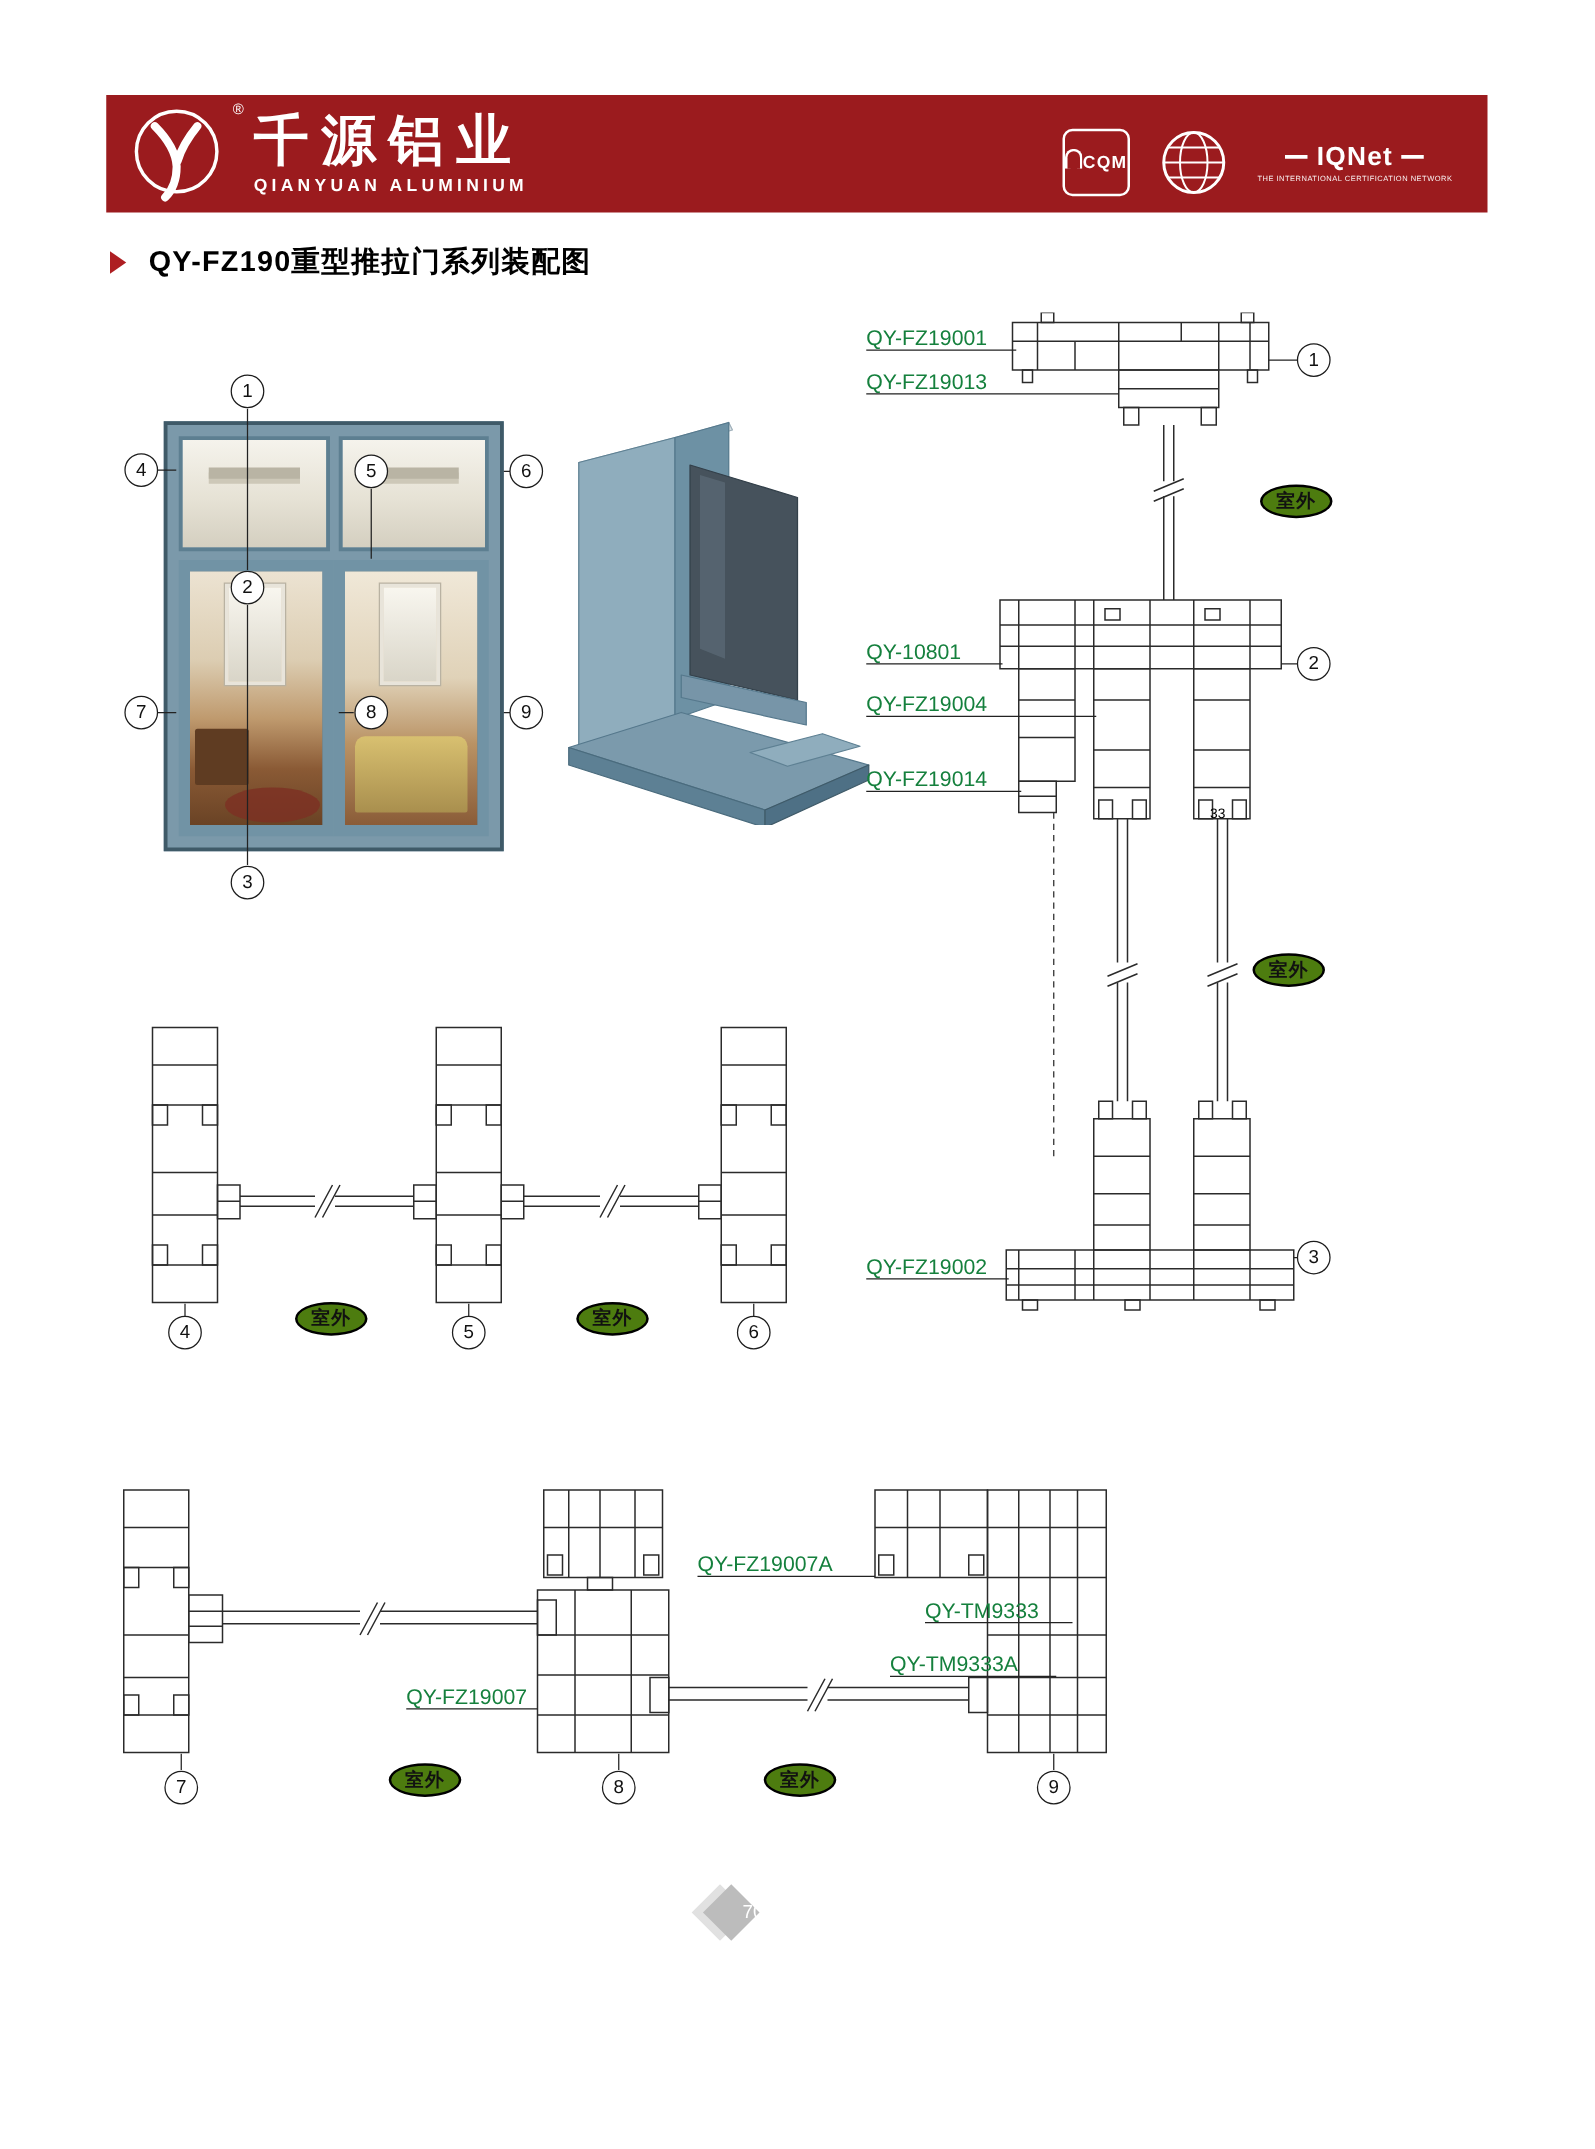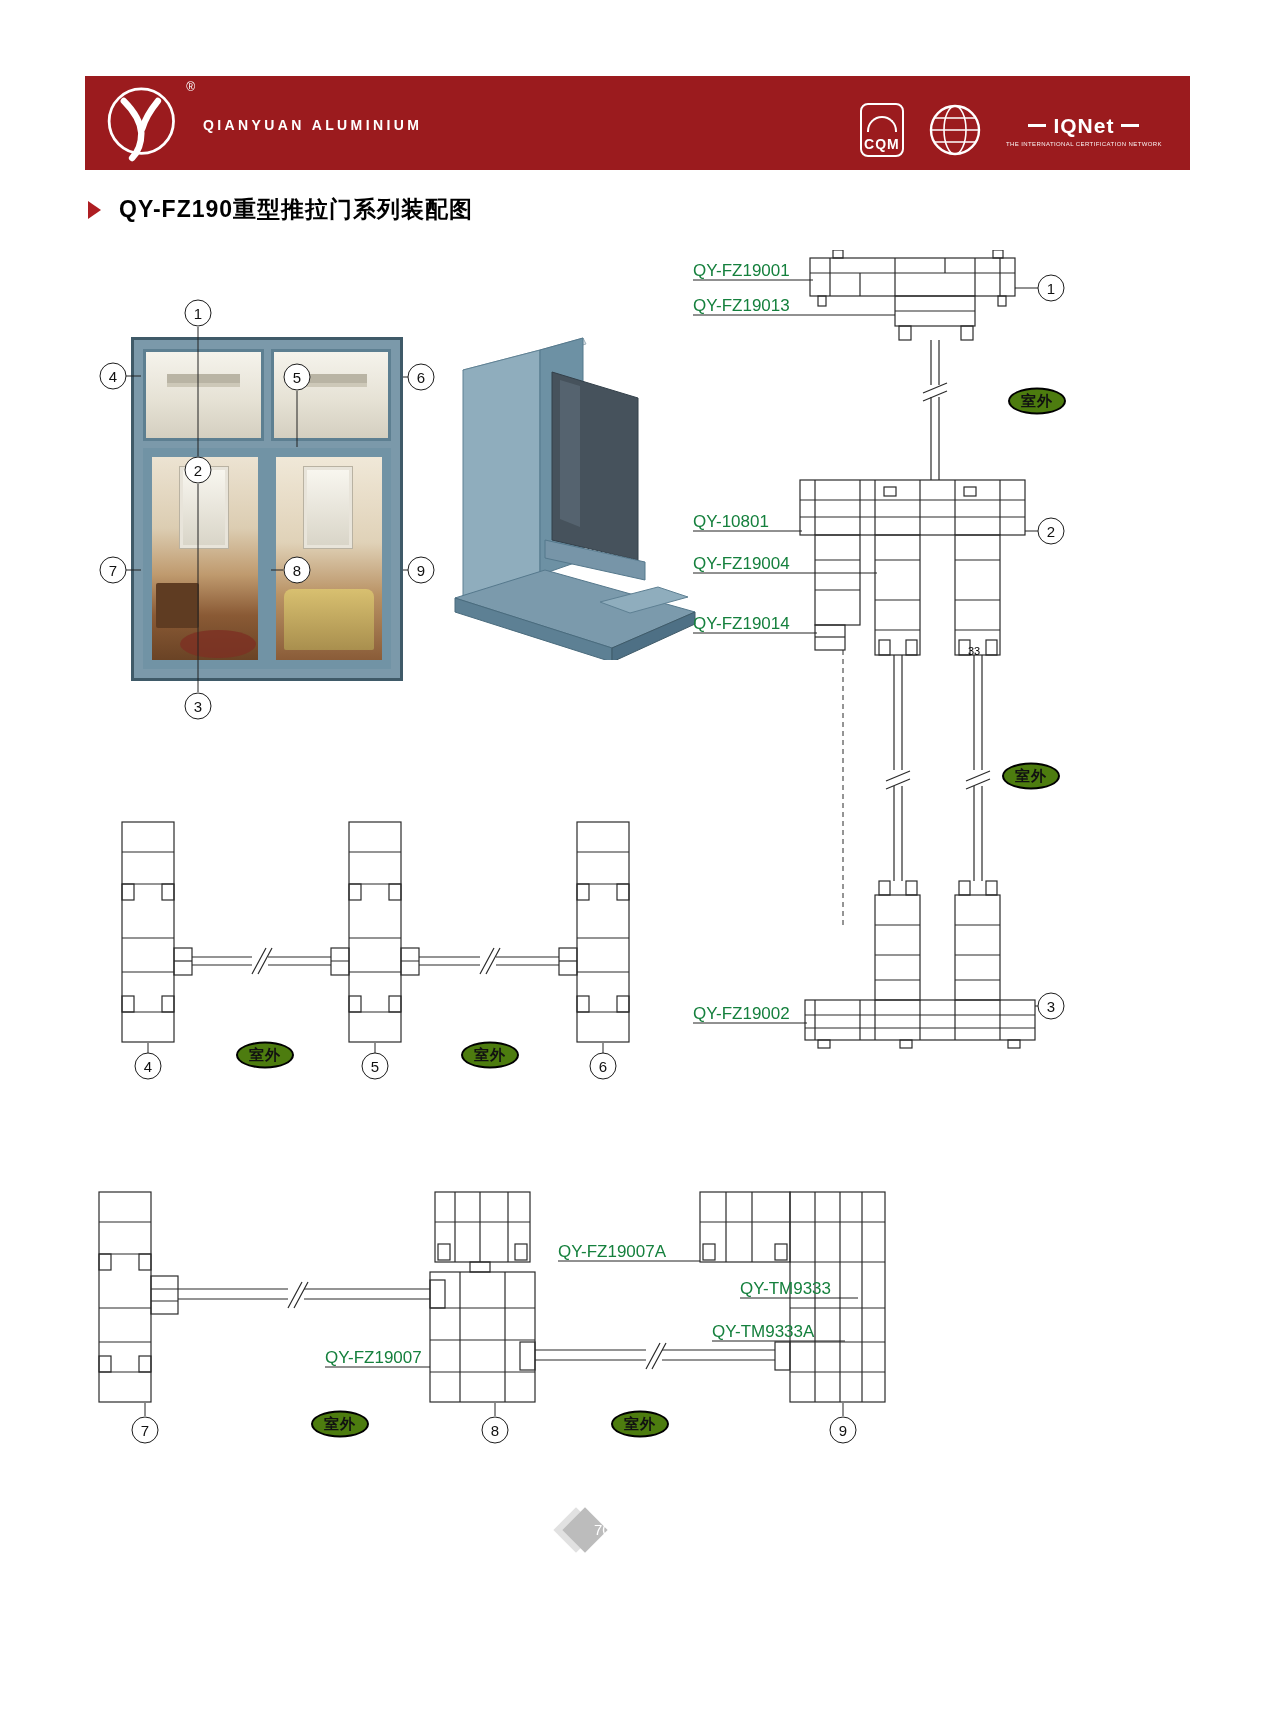--- a/index.html
+++ b/index.html
@@ -10,21 +10,21 @@
   
   .header-band{position:absolute;left:85px;top:76px;width:1105px;height:94px;background:#9b1b1e;
                display:flex;align-items:center;justify-content:space-between;padding:0 28px 0 14px;}
   .brand-area{display:flex;align-items:center;gap:12px;}
   .brand-logo{position:relative;width:92px;height:86px;}
   .brand-logo .reg{position:absolute;right:-4px;top:0;color:#fff;font-size:12px;}
   .brand-cn{color:#fff;font-size:44px;font-weight:bold;letter-spacing:10px;line-height:1.05;}
   .brand-en{color:#fff;font-size:14px;font-weight:bold;letter-spacing:3.4px;margin-top:3px;}
   .cert-area{display:flex;align-items:center;gap:24px;}
   .cert-badge{display:flex;flex-direction:column;align-items:center;color:#fff;margin-top:14px;}
-  .cqm-box{width:44px;height:54px;border:2px solid #fff;border-radius:8px;display:flex;flex-direction:column;
+  .cqm-box{width:54px;height:54px;border:2px solid #fff;border-radius:8px;display:flex;flex-direction:row;
            align-items:center;justify-content:flex-end;padding-bottom:3px;}
   .cqm-arc{width:30px;height:16px;border:2px solid #fff;border-bottom:none;border-radius:16px 16px 0 0;margin-bottom:4px;}
   .cqm-text{font-size:14px;font-weight:bold;letter-spacing:1px;}
   .iqnet-row{display:flex;align-items:center;gap:7px;}
   .iqnet-dash{width:18px;height:3px;background:#fff;}
   .iqnet-name{color:#fff;font-size:21px;font-weight:bold;letter-spacing:1px;}
   .iqnet-sub{color:#fff;font-size:6px;letter-spacing:.4px;margin-top:3px;opacity:.95;white-space:nowrap;}
 
   
   .title-row{position:absolute;left:88px;top:194px;display:flex;align-items:center;gap:18px;}
@@ -80,20 +80,21 @@
     <div class="brand-area">
       <div class="brand-logo">
         <svg width="92" height="86" viewBox="0 0 100 92">
           <circle cx="46" cy="44" r="35" fill="none" stroke="#fff" stroke-width="3"></circle>
           <path d="M27,22 Q45,40 46,57 Q46,74 36,84" fill="none" stroke="#fff" stroke-width="7" stroke-linecap="round"></path>
           <path d="M64,22 Q51,38 47,52" fill="none" stroke="#fff" stroke-width="7" stroke-linecap="round"></path>
         </svg>
         <span class="reg">®</span>
       </div>
       <div>
+        <div class="brand-cn">千源铝业</div>
         <div class="brand-en">QIANYUAN ALUMINIUM</div>
       </div>
     </div>
     <div class="cert-area">
       <div class="cert-badge">
         <div class="cqm-box">
           <div class="cqm-arc"></div>
           <div class="cqm-text">CQM</div>
         </div>
       </div>

